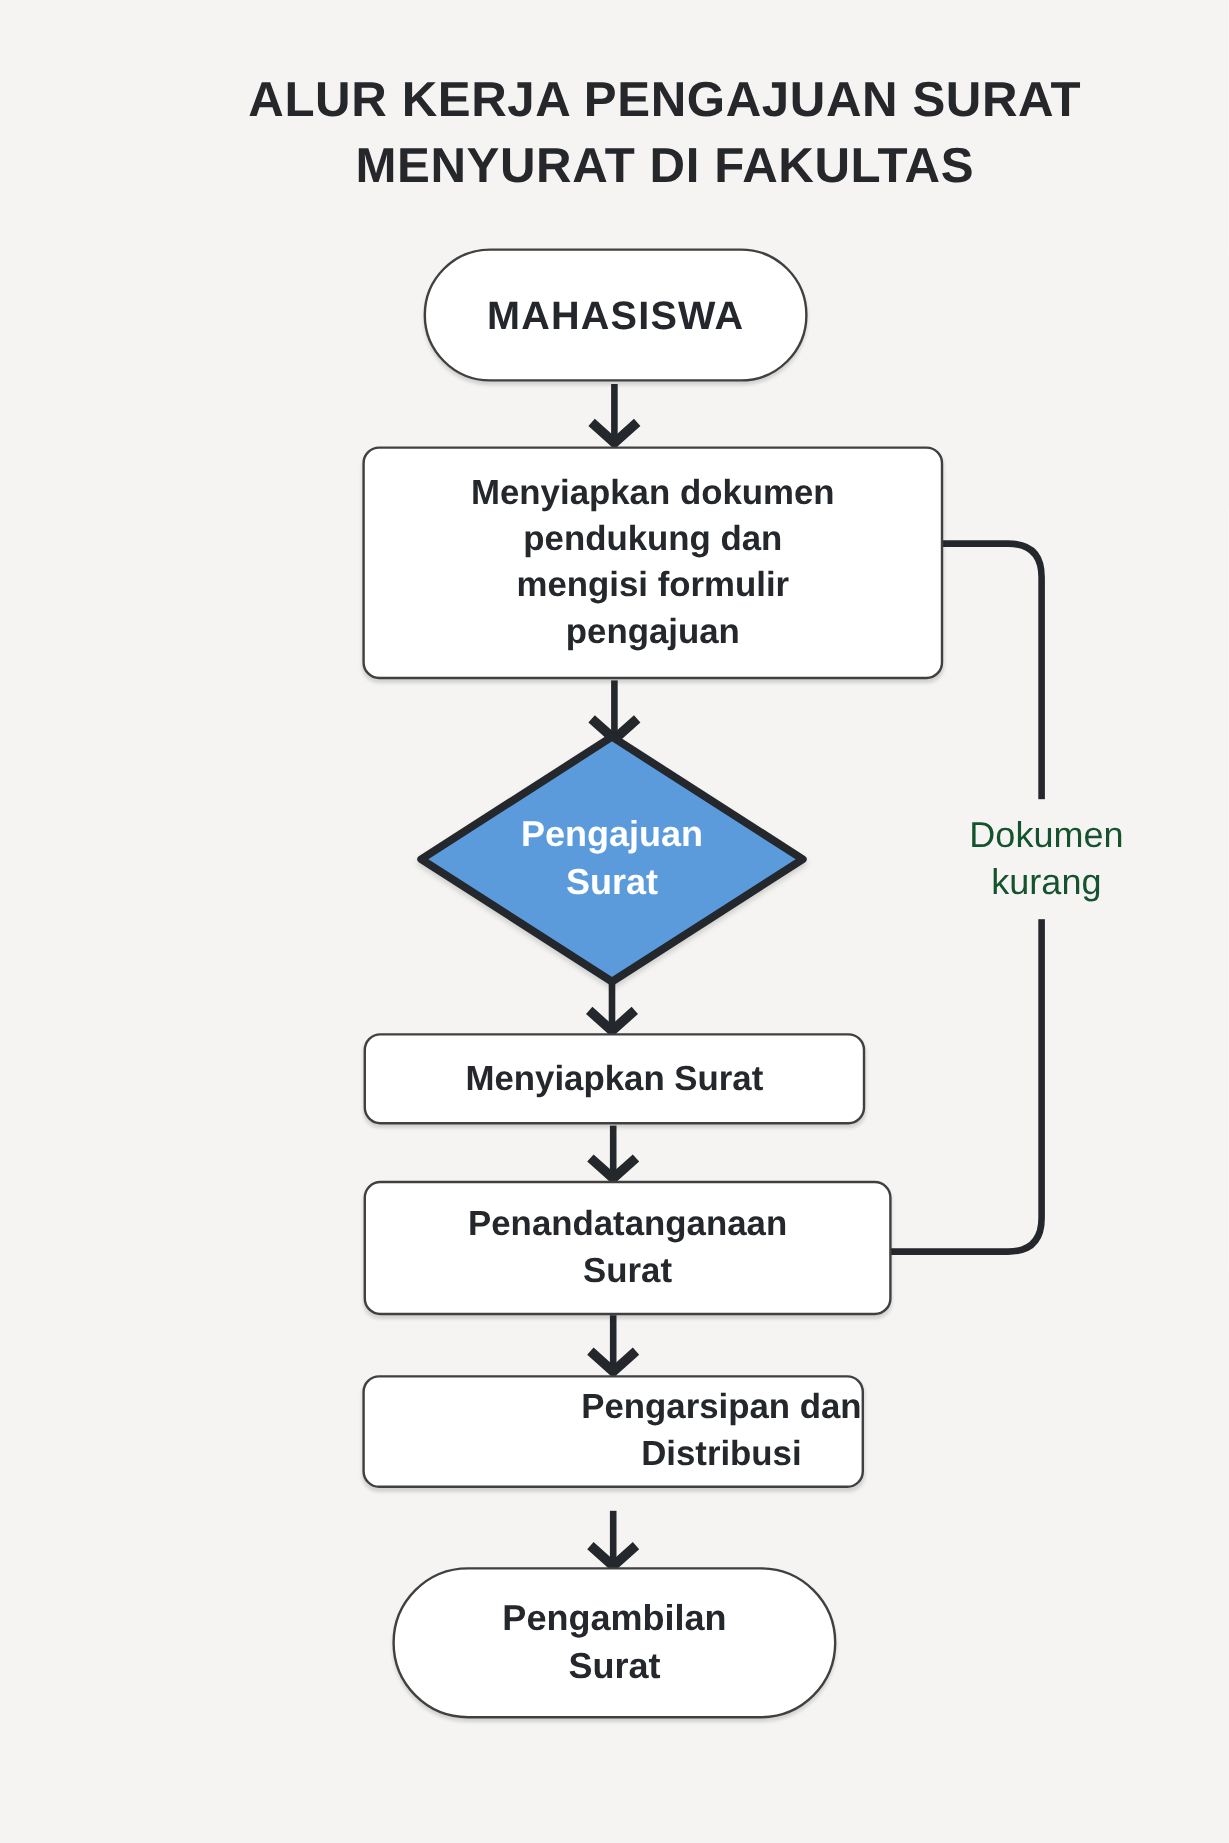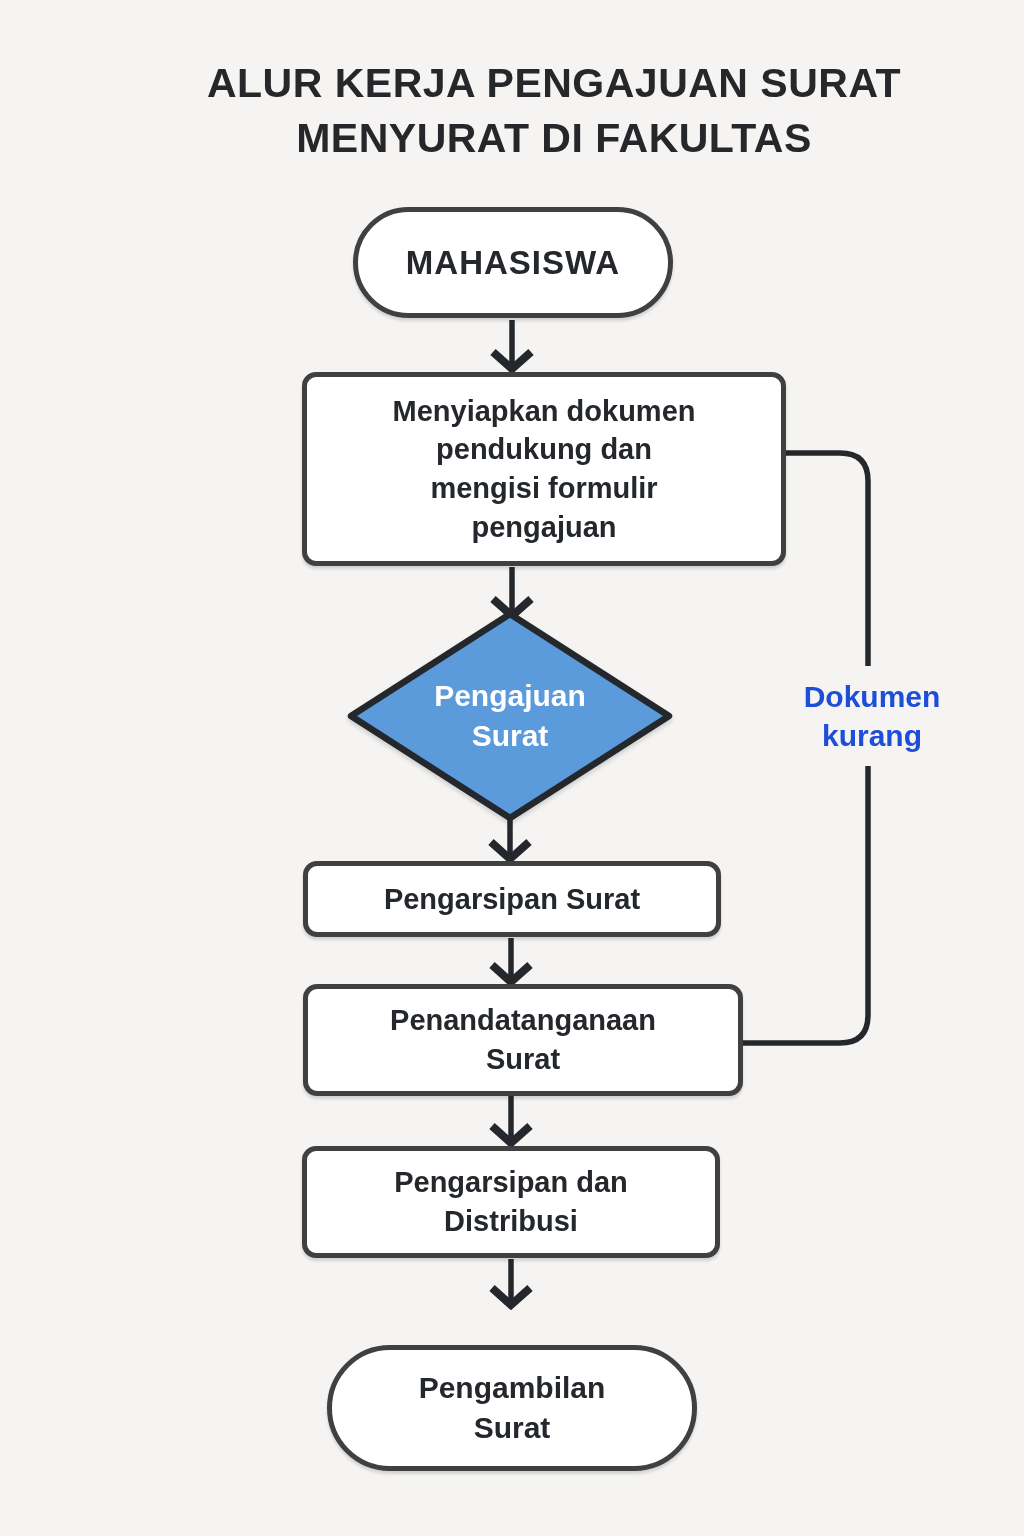--- a/index.html
+++ b/index.html
@@ -25,21 +25,21 @@
   .connector-layer{
     position:absolute;left:0;top:0;width:1024px;height:1536px;
   }
   .shaft{stroke:#24272B;stroke-width:5.5;}
   .head{stroke:#24272B;stroke-width:8;fill:none;stroke-linejoin:miter;stroke-linecap:butt;}
   .loop{stroke:#24272B;stroke-width:5.5;fill:none;}
   .node{
     position:absolute;
     box-sizing:border-box;
     background:#FFFFFF;
-    border:5px solid #404040;
+    border:2px solid #404040;
     display:flex;align-items:center;justify-content:center;
     text-align:center;
     color:#24272B;
     font-weight:bold;
     box-shadow:0 3px 3px rgba(33,37,41,0.16);
   }
   .rect{border-radius:14px;}
   .pill{border-radius:64px;}
   .node-label{
     white-space:pre-line;
@@ -64,22 +64,22 @@
     font-size:30px;
     line-height:1.35;
     white-space:pre-line;
   }
   .edge-label{
     position:absolute;
     left:780px;top:666px;width:184px;height:100px;
     background:#F5F4F2;
     display:flex;align-items:center;justify-content:center;
     text-align:center;
-    color:#1d4ed8;
-    font-weight:bold;
+    color:#14532d;
+    font-weight:normal;
     font-size:30px;
     line-height:1.3;
     white-space:pre-line;
   }
 </style>
 </head>
 <body>
 
 <div class="stage">
 
@@ -136,34 +136,34 @@
 
   <div class="diamond-wrap">
     <svg width="334" height="220" viewBox="0 0 334 220">
       <polygon points="167,8 326,110 167,212 8,110" fill="#5B9BDC" stroke="#24272B" stroke-width="6.5" stroke-linejoin="round"></polygon>
     </svg>
     <div class="diamond-label">Pengajuan
 Surat</div>
   </div>
 
   <div class="node rect" style="left:303px;top:861px;width:418px;height:76px;">
-    <span class="node-label">Pengarsipan Surat</span>
+    <span class="node-label">Menyiapkan Surat</span>
   </div>
 
   <div class="node rect" style="left:303px;top:984px;width:440px;height:112px;">
     <span class="node-label">Penandatanganaan
 Surat</span>
   </div>
 
-  <div class="node rect" style="left:302px;top:1146px;width:418px;height:112px;">
+  <div class="node rect" style="left:302px;top:1146px;width:418px;height:94px;justify-content:flex-end;">
     <span class="node-label">Pengarsipan dan
 Distribusi</span>
   </div>
 
-  <div class="node pill" style="left:327px;top:1306px;width:370px;height:126px;margin-top:39px;">
+  <div class="node pill" style="left:327px;top:1306px;width:370px;height:126px;">
     <span class="node-label end-label">Pengambilan
 Surat</span>
   </div>
 
   <div class="edge-label">Dokumen
 kurang</div>
 
 </div>
 
 </body></html>

